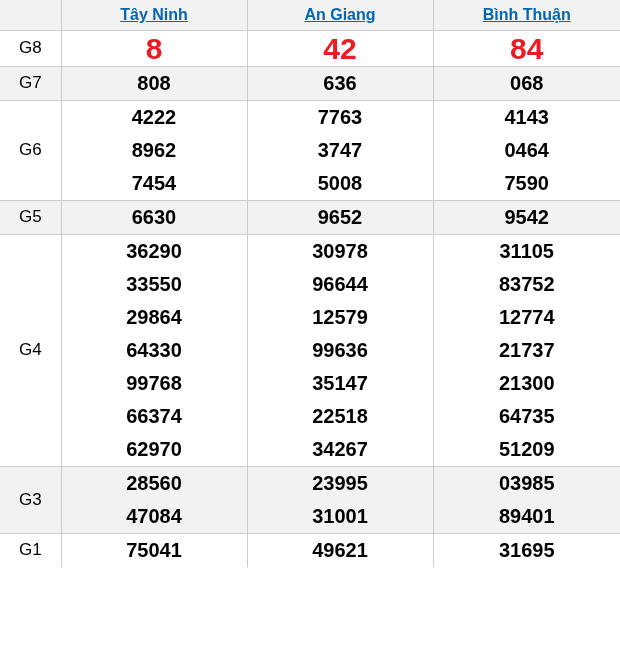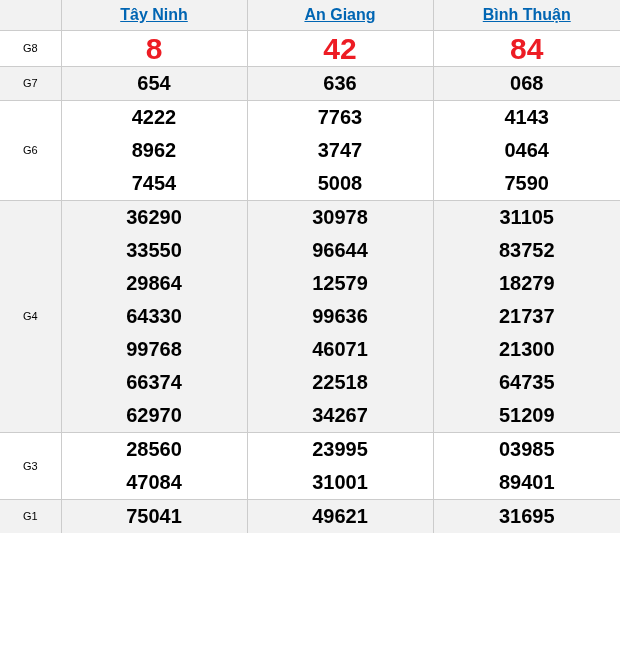--- a/index.html
+++ b/index.html
@@ -20,21 +20,21 @@
   thead tr{background:#f2f2f2;height:30px;}
   thead th a{
     color:#0065b3;
     font-weight:bold;
     font-size:16px;
     text-decoration:underline;
     cursor:pointer;
   }
   tbody tr:nth-child(even){background:#f2f2f2;}
   td.label-cell{
-    font-size:11px;
+    font-size:17px;
     font-weight:400;
     color:#000;
   }
   td.num-cell .num{
     font-size:20px;
     font-weight:bold;
     color:#000;
     line-height:33px;
     white-space:nowrap;
   }
@@ -81,21 +81,21 @@
         <td class="num-cell">
           <div class="num">42</div>
         </td>
         <td class="num-cell">
           <div class="num">84</div>
         </td>
       </tr>
       <tr class="row-idx-1">
         <td class="label-cell">G7</td>
         <td class="num-cell">
-          <div class="num">654</div>
+          <div class="num">808</div>
         </td>
         <td class="num-cell">
           <div class="num">636</div>
         </td>
         <td class="num-cell">
           <div class="num">068</div>
         </td>
       </tr>
       <tr class="row-idx-2">
         <td class="label-cell">G6</td>
@@ -108,44 +108,56 @@
           <div class="num">7763</div>
           <div class="num">3747</div>
           <div class="num">5008</div>
         </td>
         <td class="num-cell">
           <div class="num">4143</div>
           <div class="num">0464</div>
           <div class="num">7590</div>
         </td>
       </tr>
+      <tr class="row-idx-3">
+        <td class="label-cell">G5</td>
+        <td class="num-cell">
+          <div class="num">6630</div>
+        </td>
+        <td class="num-cell">
+          <div class="num">9652</div>
+        </td>
+        <td class="num-cell">
+          <div class="num">9542</div>
+        </td>
+      </tr>
       <tr class="row-idx-4">
         <td class="label-cell">G4</td>
         <td class="num-cell">
           <div class="num">36290</div>
           <div class="num">33550</div>
           <div class="num">29864</div>
           <div class="num">64330</div>
           <div class="num">99768</div>
           <div class="num">66374</div>
           <div class="num">62970</div>
         </td>
         <td class="num-cell">
           <div class="num">30978</div>
           <div class="num">96644</div>
           <div class="num">12579</div>
           <div class="num">99636</div>
-          <div class="num">46071</div>
+          <div class="num">35147</div>
           <div class="num">22518</div>
           <div class="num">34267</div>
         </td>
         <td class="num-cell">
           <div class="num">31105</div>
           <div class="num">83752</div>
-          <div class="num">18279</div>
+          <div class="num">12774</div>
           <div class="num">21737</div>
           <div class="num">21300</div>
           <div class="num">64735</div>
           <div class="num">51209</div>
         </td>
       </tr>
       <tr class="row-idx-5">
         <td class="label-cell">G3</td>
         <td class="num-cell">
           <div class="num">28560</div>

